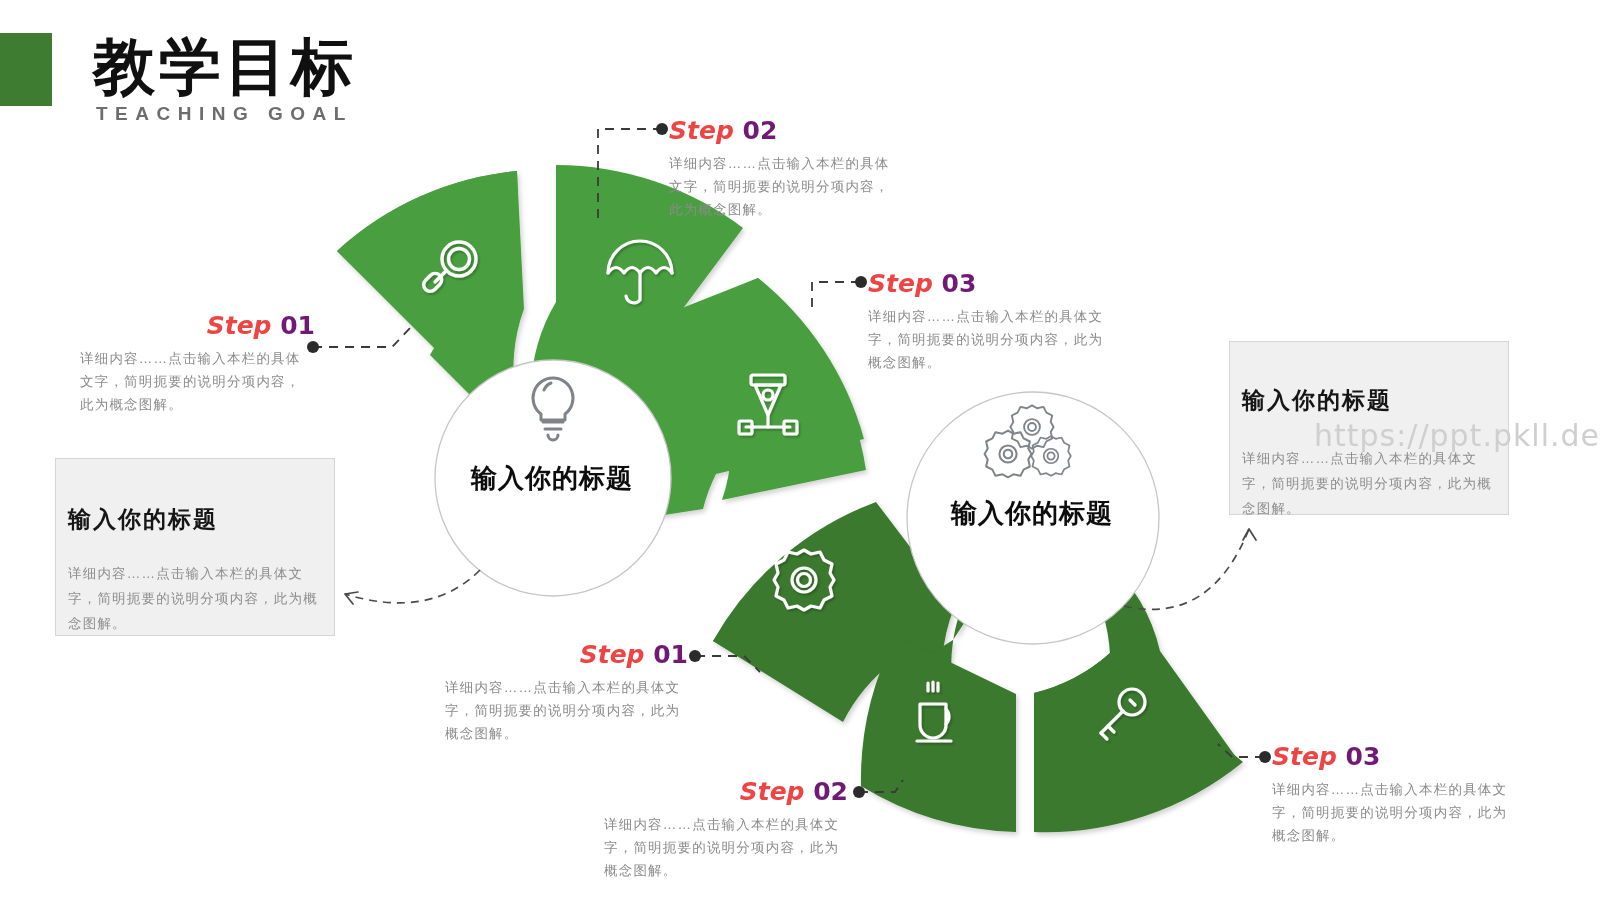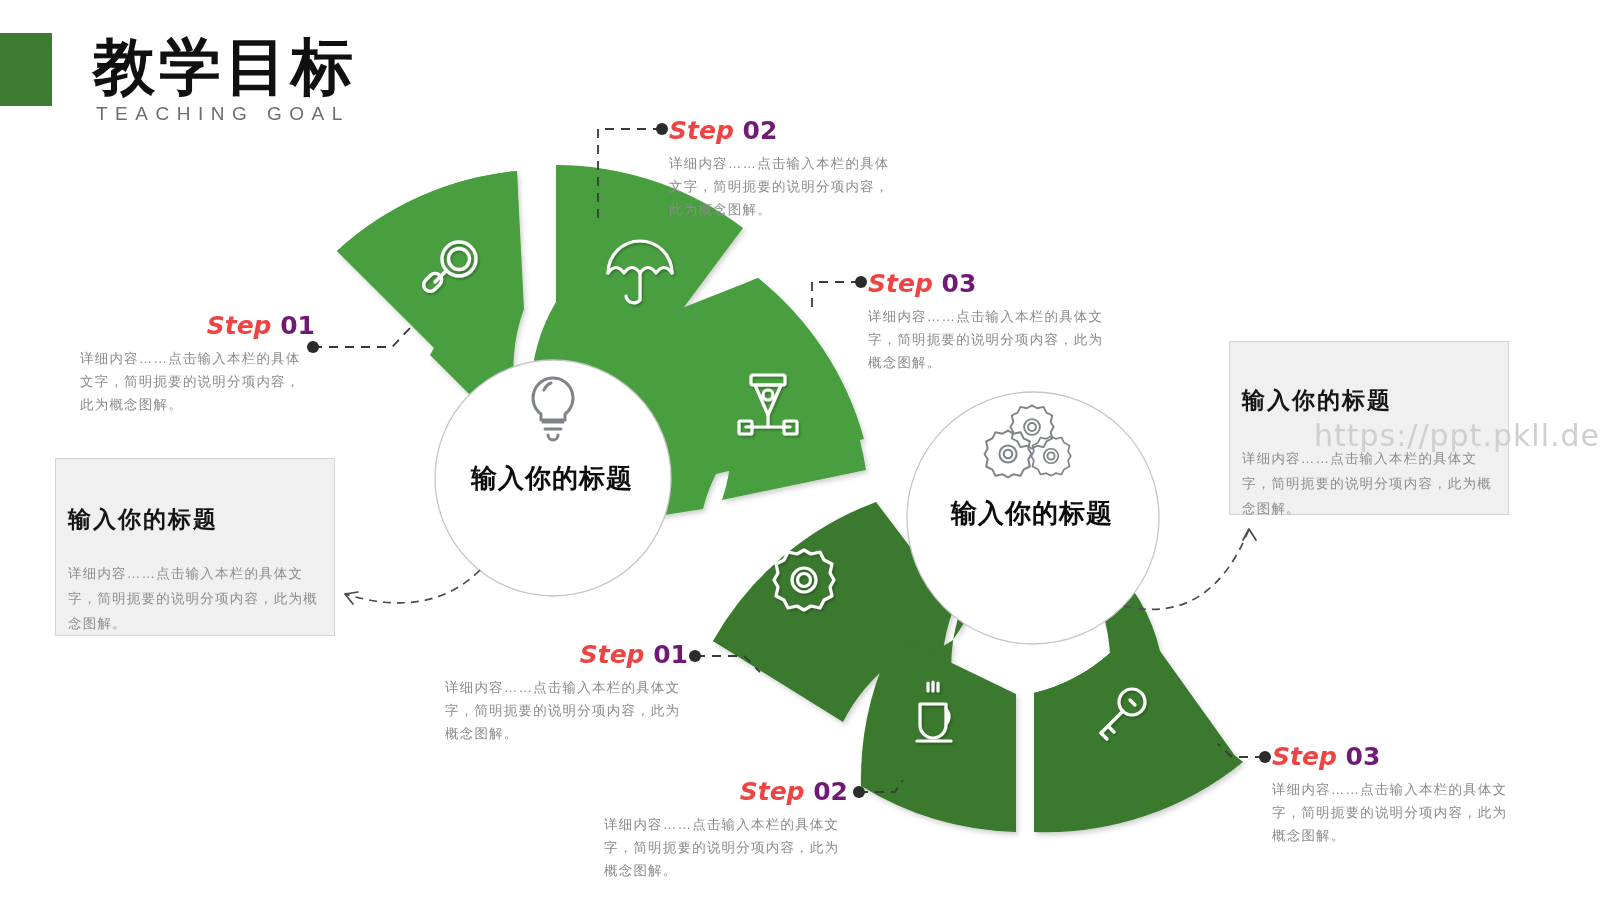--- a/index.html
+++ b/index.html
@@ -20,21 +20,21 @@
   .hdr-title{
     position:absolute;left:93px;top:36px;
     font-size:62px;font-weight:700;color:#101010;
     letter-spacing:4px;line-height:1;
     font-family:"DejaVu Sans","Liberation Sans",sans-serif;
     white-space:nowrap;
   }
   .hdr-sub{
     position:absolute;left:96px;top:103px;
     font-size:19px;color:#6d6d6d;letter-spacing:7.5px;
-    font-weight:400;white-space:nowrap;
+    font-weight:700;white-space:nowrap;
   }
 
   
   #graphic{position:absolute;left:0;top:0;width:1600px;height:900px;}
 
   
   .circ-label{
     position:absolute;text-align:center;
     font-size:26px;font-weight:700;color:#0d0d0d;
     font-family:"DejaVu Sans","Liberation Sans",sans-serif;

